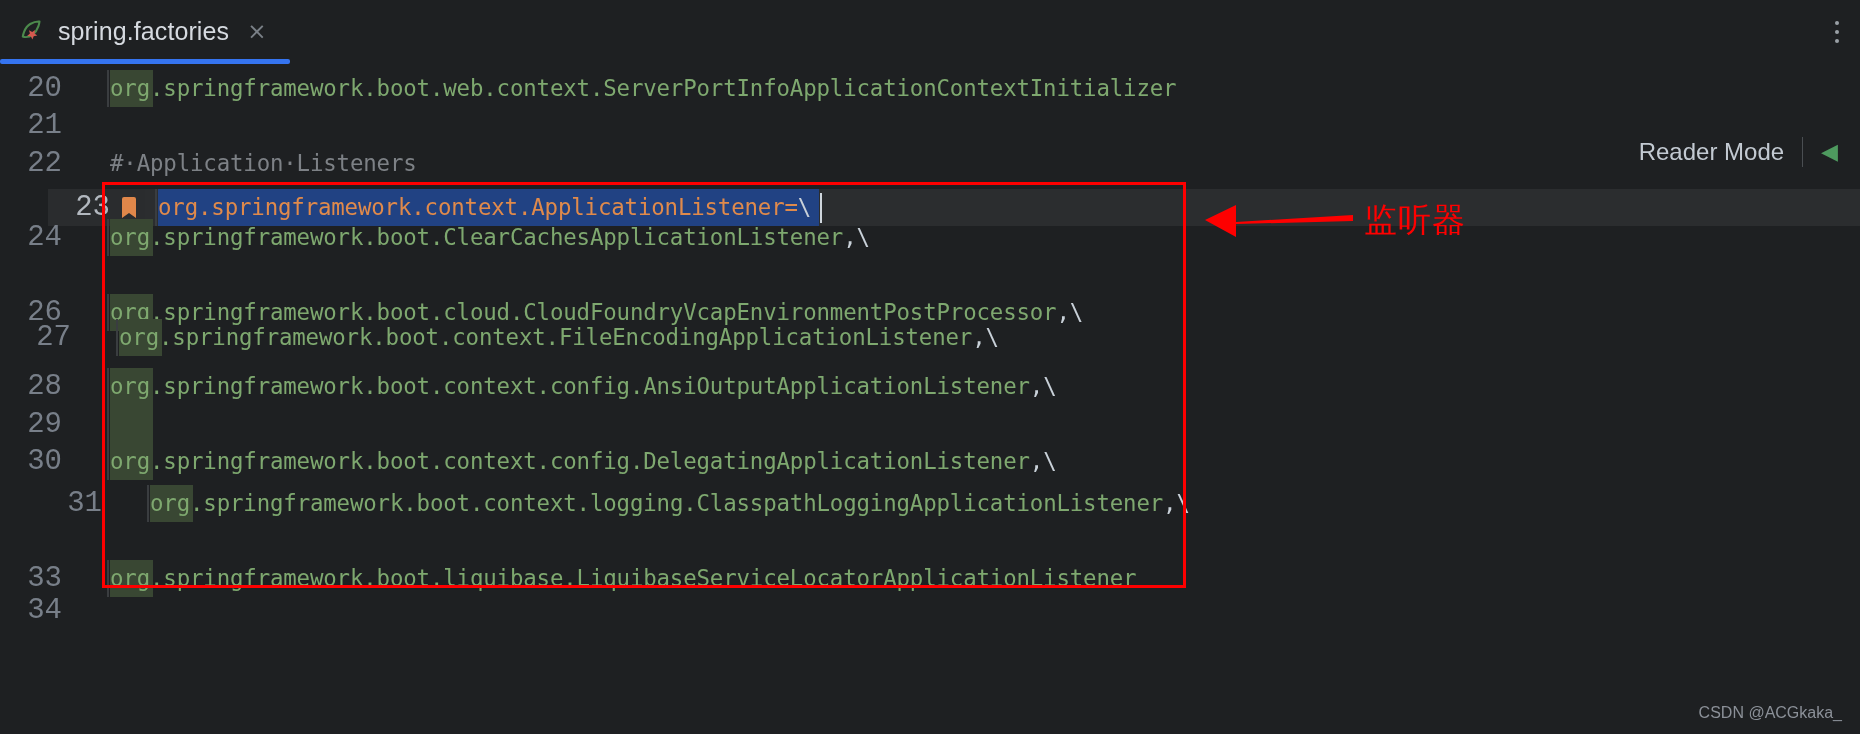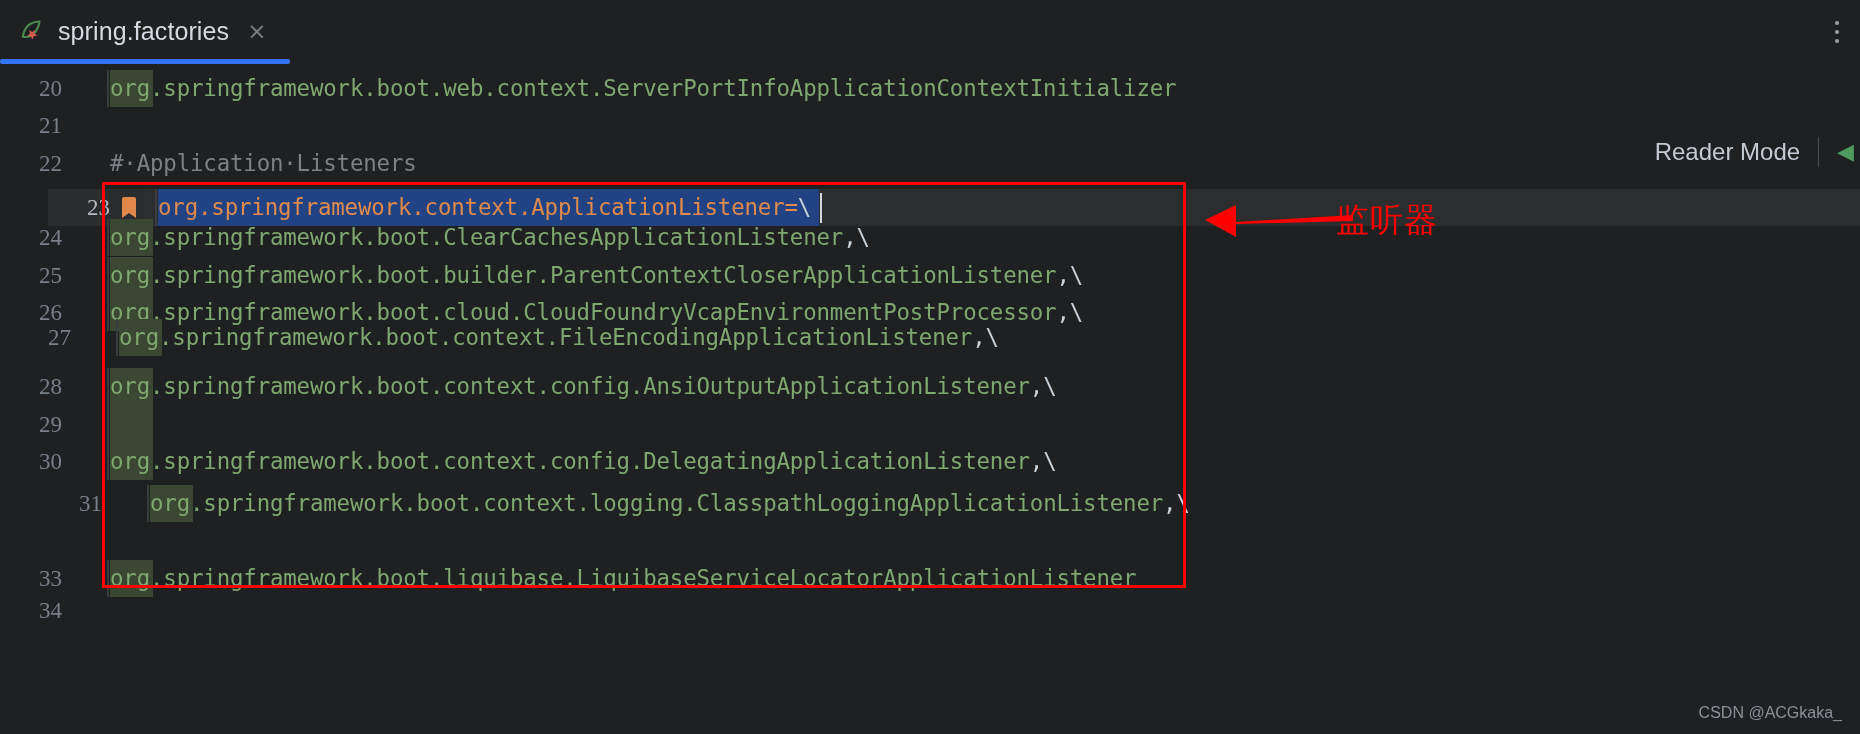--- a/index.html
+++ b/index.html
@@ -91,22 +91,22 @@
 
   .line {
     position: absolute; left: 0;
     width: 1860px; height: 37.3px;
     display: block;
   }
   .ln {
     position: absolute; left: 0; top: 0;
     width: 62px; height: 37.3px;
     text-align: right;
-    font-family: Liberation Serif, serif;
-    font-size: 23px;
+    font-family: Liberation Mono, monospace;
+    font-size: 29px;
     color: #787f89;
     line-height: 37.3px;
   }
   .code {
     position: absolute; left: 110px; top: 0;
     height: 37.3px;
     line-height: 37.3px;
     font-family: "DejaVu Sans Mono", monospace;
     font-size: 22.4px;
     letter-spacing: -0.15px;
@@ -159,21 +159,21 @@
     top: 4px;
     background: #cfd6dd;
   }
 
   
   .reader-strip {
     position: absolute;
     right: 0; top: 64px;
     height: 48px;
     display: flex; align-items: center;
-    padding-right: 6px;
+    padding-right: 22px;
   }
   .reader-label {
     font-size: 24px;
     color: #c3cad2;
     font-family: "Liberation Sans", sans-serif;
     white-space: nowrap;
   }
   .reader-div {
     width: 1px; height: 30px;
     background: #4a4e52;
@@ -195,21 +195,21 @@
     box-sizing: border-box;
     pointer-events: none;
   }
   .annot-arrow {
     position: absolute;
     left: 1203px; top: 195px;
     width: 150px; height: 46px;
   }
   .annot-text {
     position: absolute;
-    left: 1336px; top: 198px;
+    left: 1364px; top: 198px;
     font-size: 33px;
     color: #fe0000;
     font-family: Liberation Sans, sans-serif;
     white-space: nowrap;
     letter-spacing: 1px;
   }
   .watermark {
     position: absolute;
     right: 18px; bottom: 12px;
     font-size: 16px;
@@ -270,26 +270,20 @@
           <div class="selhl" style="left: 110px; width: 660.52px;"></div>
           <div class="caret" style="left: 771.52px;"></div>
           <div class="code tok-sel-key"><span>org.springframework.context.ApplicationListener=</span><span class="tok-punct-white">\</span></div>
         </div>
         <div class="line" style="top: 155.2px;">
           <div class="ln">24</div>
           <div class="indent-guide"></div>
           <div class="orghl"></div>
           <div class="code tok-key"><span>org.springframework.boot.ClearCachesApplicationListener</span><span class="tok-punct-white">,\</span></div>
         </div>
-        <div class="line" style="top: 192.5px;">
-          <div class="ln">25</div>
-          <div class="indent-guide"></div>
-          <div class="orghl"></div>
-          <div class="code tok-key"><span>org.springframework.boot.builder.ParentContextCloserApplicationListener</span><span class="tok-punct-white">,\</span></div>
-        </div>
         <div class="line" style="top: 229.8px;">
           <div class="ln">26</div>
           <div class="indent-guide"></div>
           <div class="orghl"></div>
           <div class="code tok-key"><span>org.springframework.boot.cloud.CloudFoundryVcapEnvironmentPostProcessor</span><span class="tok-punct-white">,\</span></div>
         </div>
         <div class="line" style="top: 255px; margin-left: 9px;">
           <div class="ln">27</div>
           <div class="indent-guide"></div>
           <div class="orghl"></div>

